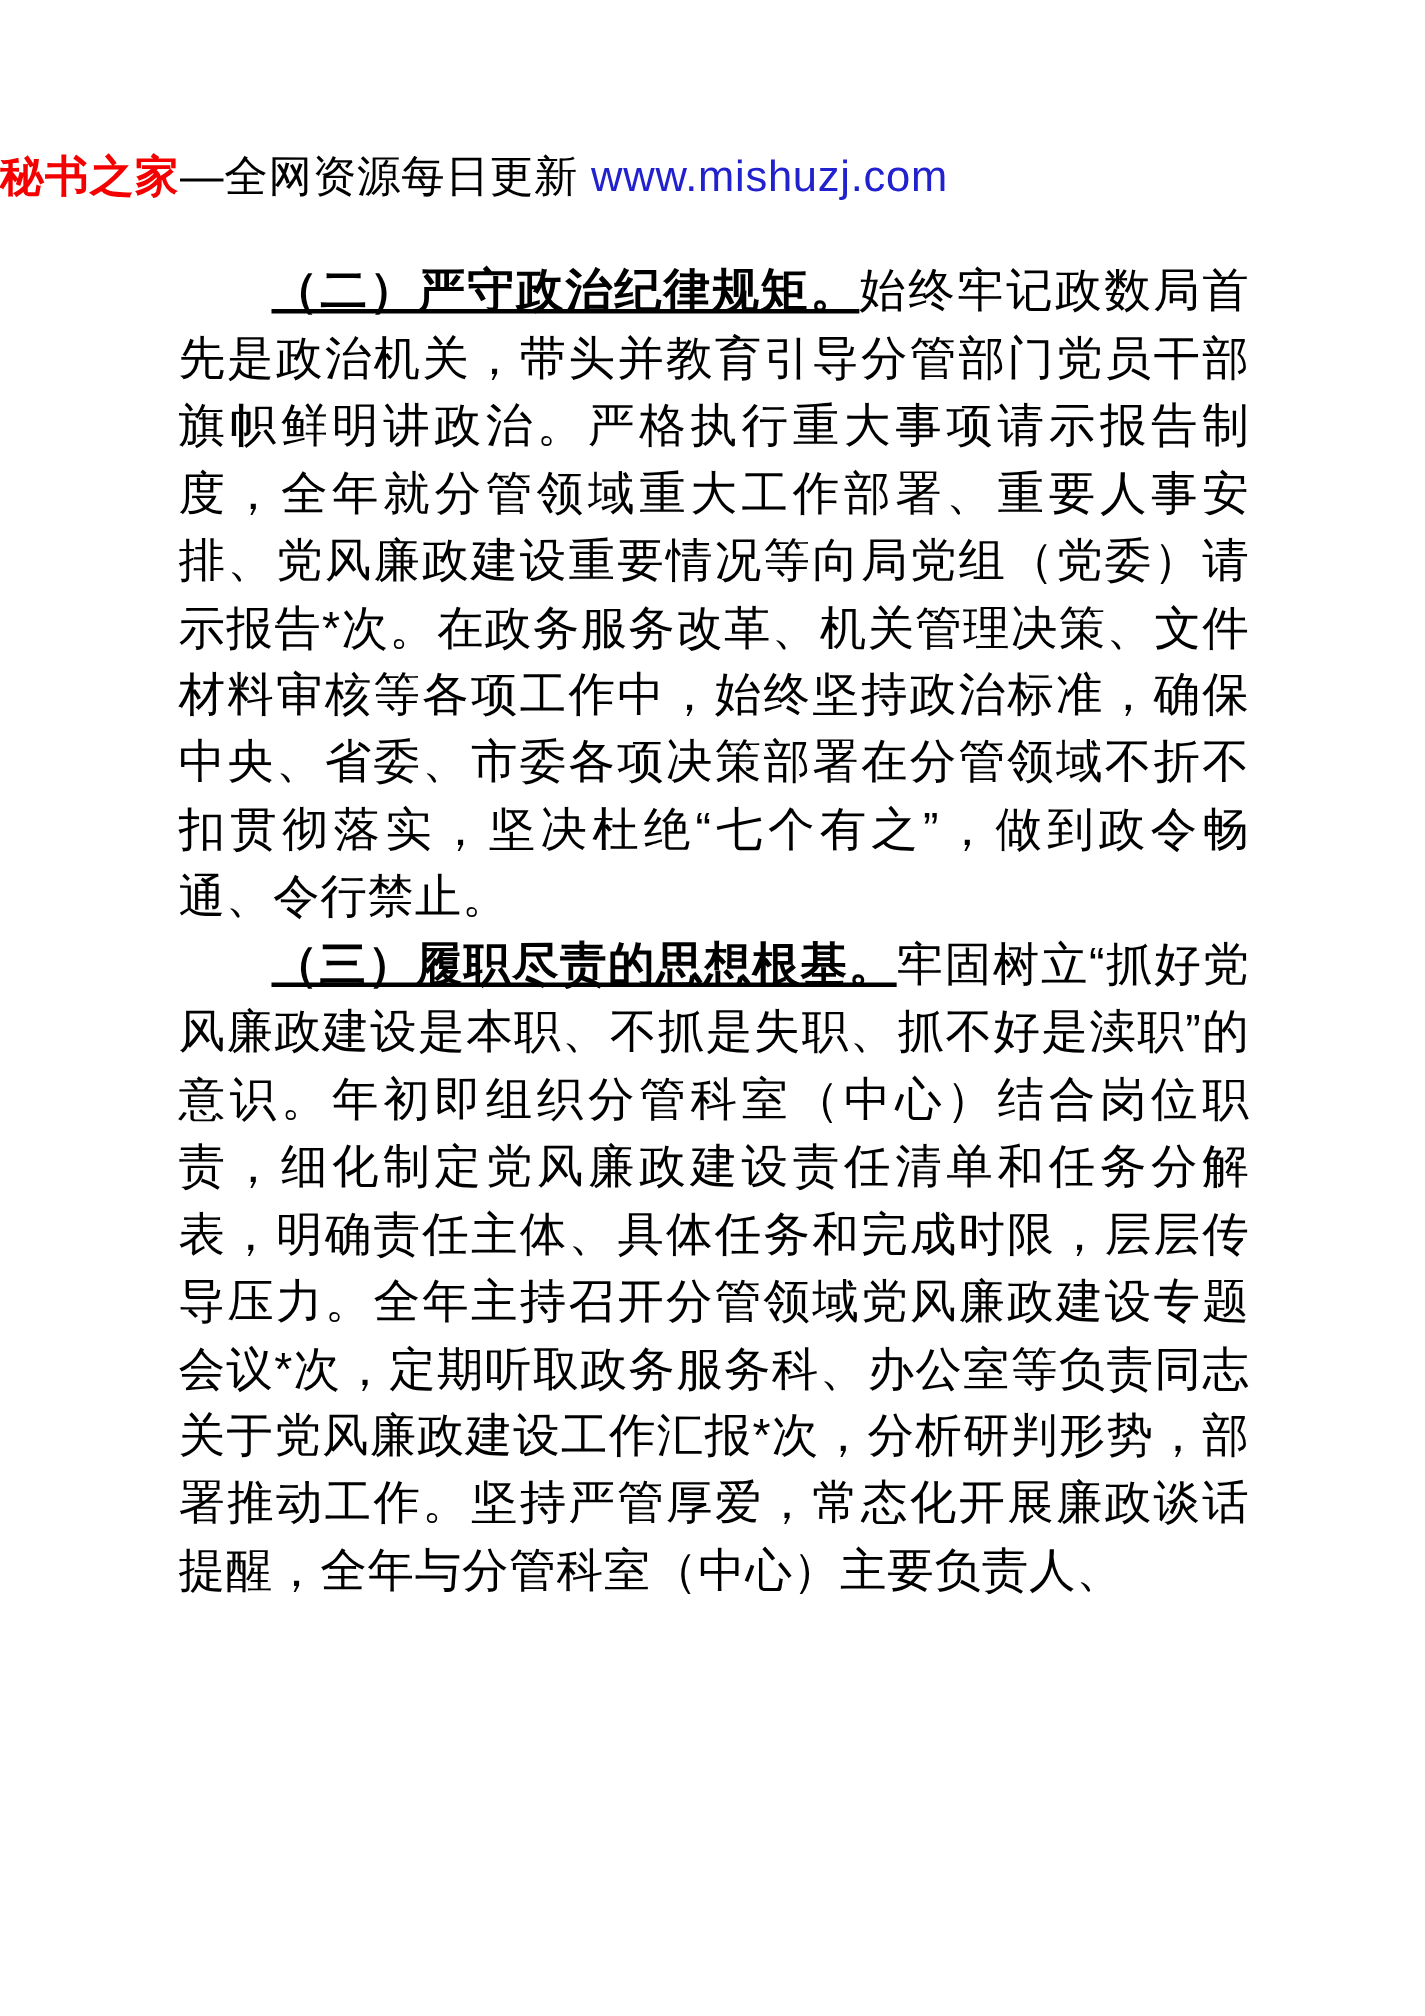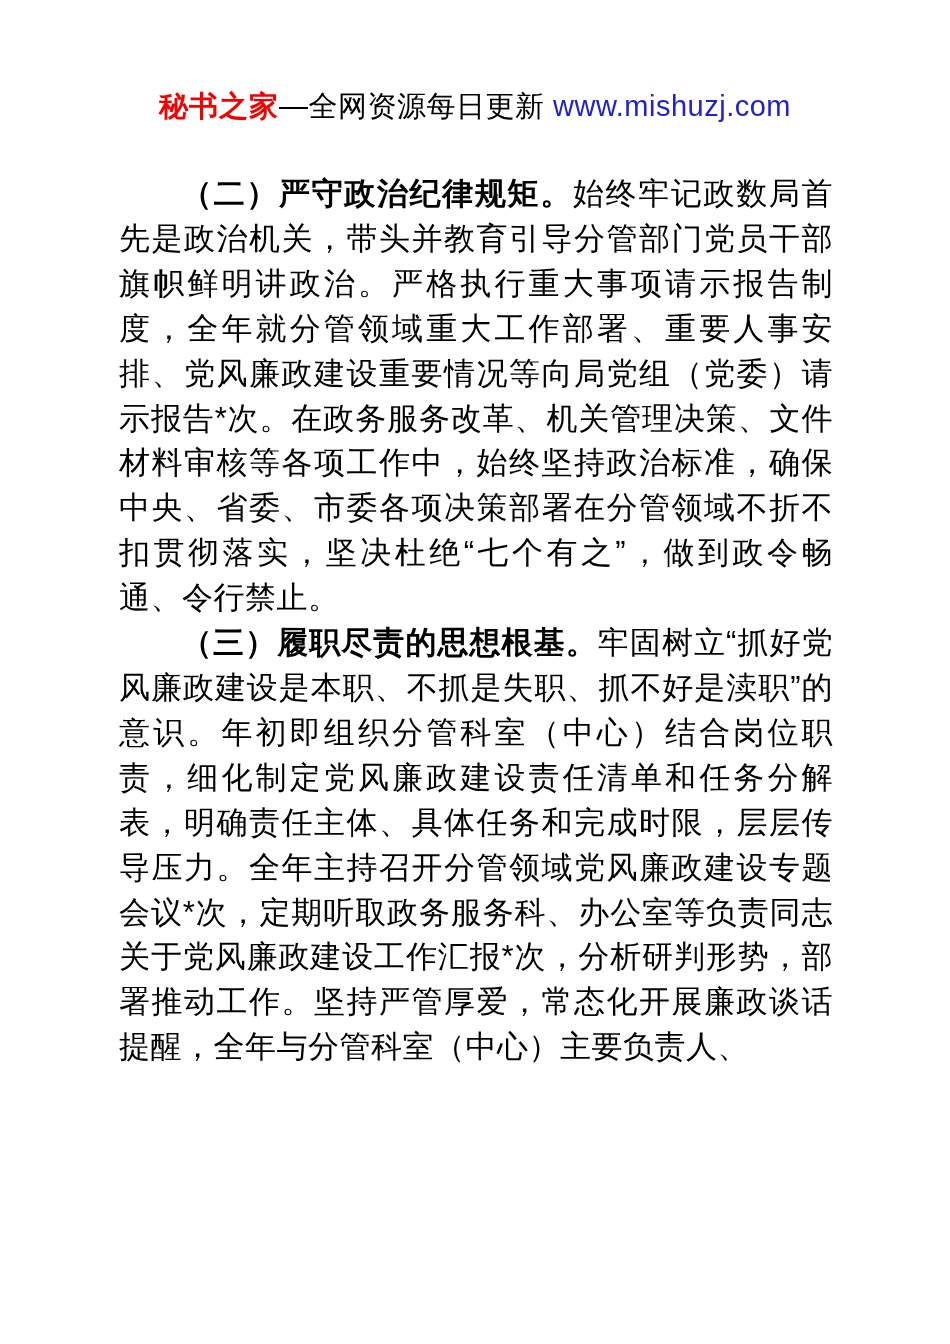--- a/index.html
+++ b/index.html
@@ -17,24 +17,23 @@
   }
   .page {
     position: absolute;
     top: 0; left: 0;
     width: 950px;
     height: 1344px;
     background: #ffffff;
   }
   .site-header {
     position: absolute;
-    top: 88px;
+    top: 100px;
     left: 0;
     width: 950px;
-    text-align: center;
     font-size: 29px;
     line-height: 36px;
     white-space: nowrap;
   }
   .site-name {
     font-weight: bold;
     letter-spacing: 1px;
   }
   .site-tagline {
     color: #000000;
@@ -59,20 +58,21 @@
   .para {
     margin: 0;
     padding: 0;
     text-indent: 2em;
   }
   .para.no-indent {
     text-indent: 0;
   }
   .para-lead {
     font-weight: bold;
+    text-decoration: underline;
   }
 </style>
 </head>
 <body style="background: rgb(255, 255, 255);">
 
 <div class="page">
 
   <div class="site-header">
     <span class="site-name" style="color: rgb(244, 0, 0);">秘书之家</span><span class="site-tagline">—全网资源每日更新 </span><a class="site-url" style="color: rgb(33, 33, 206);">www.mishuzj.com</a>
   </div>

